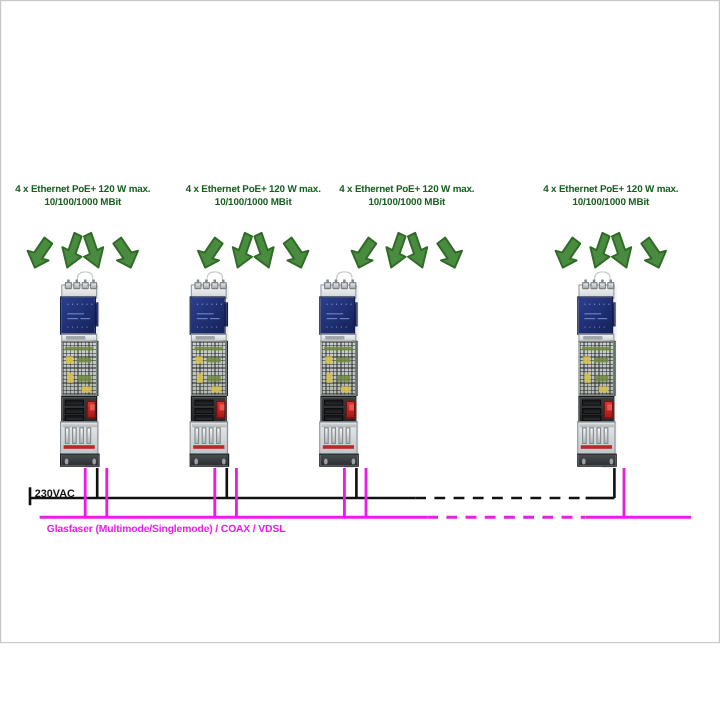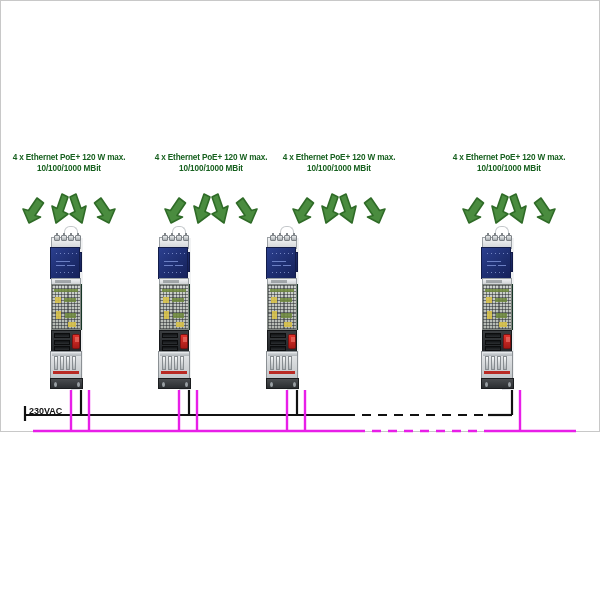--- a/index.html
+++ b/index.html
@@ -1,18 +1,18 @@
 <!DOCTYPE html>
 <html><head>
 <meta charset="utf-8">
 <style>
   html,body{margin:0;padding:0;background:#ffffff;}
   body{width:600px;height:600px;overflow:hidden;
        font-family:"Liberation Sans",sans-serif;}
-  #stage{position:relative;width:600px;height:432px;background:#fff;
+  #stage{position:relative;width:600px;height:536px;background:#fff;
          border:1px solid #c8c8c8;box-sizing:border-box;}
 
   
   .poe-label{position:absolute;text-align:center;color:#17601f;
              font-weight:bold;font-size:8.2px;line-height:10.5px;
              letter-spacing:-0.15px;white-space:nowrap;}
   .poe-label .l2{letter-spacing:-0.1px;}
 
   
   .arrows{position:absolute;width:108px;height:46px;}
@@ -457,14 +457,15 @@
       <path d="M519 389 L519 430"></path>
 
       <path d="M32 430 L355 430"></path>
       <path d="M487 430 L575 430"></path>
     </g>
 
     <path d="M355 430 L487 430" fill="none" stroke="#e81ee8" stroke-width="2.4" stroke-dasharray="9 7"></path>
   </svg>
 
   <div class="vac-label" style="left:28px;top:405px;">230VAC</div>
+  <div class="fiber-label" style="left:38px;top:434px;">Glasfaser (Multimode/Singlemode)  /  COAX  /  VDSL</div>
 
 </div>
 
 </body></html>

